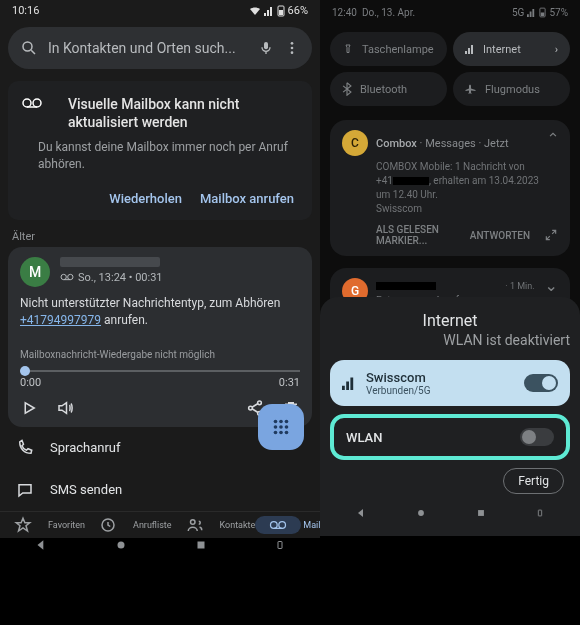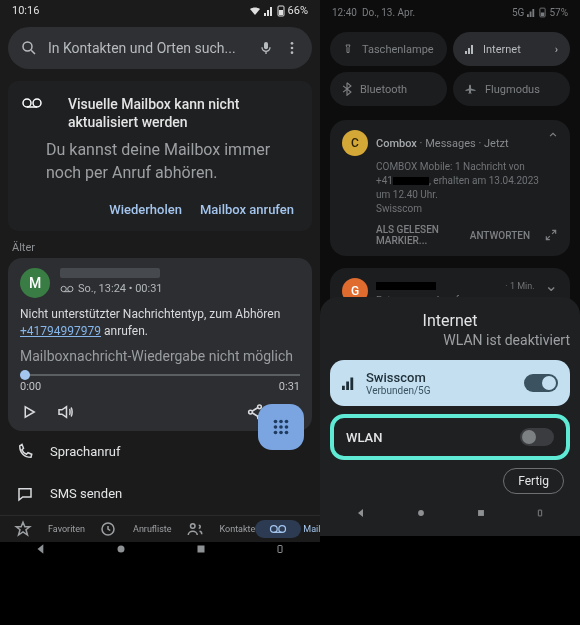--- a/index.html
+++ b/index.html
@@ -9,32 +9,32 @@
 .phone.right{width:260px;background:#0d0d0d}
 .statusbar{display:flex;justify-content:space-between;align-items:center;padding:4px 12px;height:24px;font-size:11px;color:#e0e0e0}
 .statusbar .right-icons{display:flex;align-items:center;gap:3px}
 .sb-icon{display:inline-flex;align-items:center}
 .search-pill{margin:6px 8px;background:#2e3033;border-radius:24px;height:42px;display:flex;align-items:center;padding:12px 12px;gap:10px}
 .search-pill .txt{flex:1;color:#b8bbbe;font-size:14px;white-space:nowrap;overflow:hidden;text-overflow:ellipsis}
 .card{margin:6px 8px 0;background:#1f2022;border-radius:10px;padding:14px 14px 8px}
 .card-head{display:flex;gap:26px;align-items:flex-start}
 .vvm-icon{color:#fff;font-size:14px;padding-top:2px}
 .card-title{color:#e4e4e4;font-size:14px;font-weight:500;line-height:1.3}
-.card-body{color:#9da0a3;font-size:16px;margin:8px 0 12px 24px;line-height:1.4}
+.card-body{color:#9da0a3;font-size:12px;margin:8px 0 12px 16px;line-height:1.4}
 .card-actions{display:flex;justify-content:flex-end;gap:18px;padding:6px 4px}
 .card-actions span{color:#a4c5ed;font-size:13px;font-weight:500}
 .section-label{color:#8e9194;font-size:11px;margin:10px 12px 4px}
 .msg-card{margin:0 8px;background:#2c2e31;border-radius:14px;padding:10px 12px}
 .msg-head{display:flex;gap:10px;align-items:flex-start}
 .avatar{width:30px;height:30px;border-radius:15px;background:#3a7d44;color:#fff;display:flex;align-items:center;justify-content:center;font-size:14px;font-weight:500}
 .msg-name{background:#46494d;height:10px;width:100px;border-radius:2px;margin-bottom:4px}
 .msg-meta{color:#b3b7ba;font-size:11px;display:flex;align-items:center;gap:4px}
 .msg-text{color:#d8dadd;font-size:12px;margin-top:8px;line-height:1.4}
 .msg-text .link{color:#86b6ea;text-decoration:underline}
-.msg-sub{color:#9a9da0;font-size:14px;margin-top:8px}
+.msg-sub{color:#9a9da0;font-size:10px;margin-top:20px}
 .slider{margin:10px 0 2px;height:2px;background:#5c5f62;position:relative}
 .slider .dot{position:absolute;left:0;top:-4px;width:10px;height:10px;border-radius:5px;background:#a4c5ed}
 .times{display:flex;justify-content:space-between;color:#c0c3c6;font-size:11px;margin-top:4px}
 .controls{display:flex;align-items:center;margin-top:10px;gap:18px}
 .controls .spacer{flex:1}
 .ctrl-icon{color:#d8dadd}
 .action-row{display:flex;align-items:center;gap:16px;padding:12px 16px;color:#e2e4e6;font-size:13px;border-top:0}
 .action-row svg,.action-row .ai{color:#d8dadd}
 .left .fab{position:absolute;right:16px;bottom:86px;width:46px;height:46px;border-radius:14px;background:#7aa5e0;display:flex;align-items:center;justify-content:center}
 .bottom-nav{display:flex;justify-content:space-around;align-items:center;height:56px;background:#1b1b1b;border-top:1px solid #2a2a2a}

